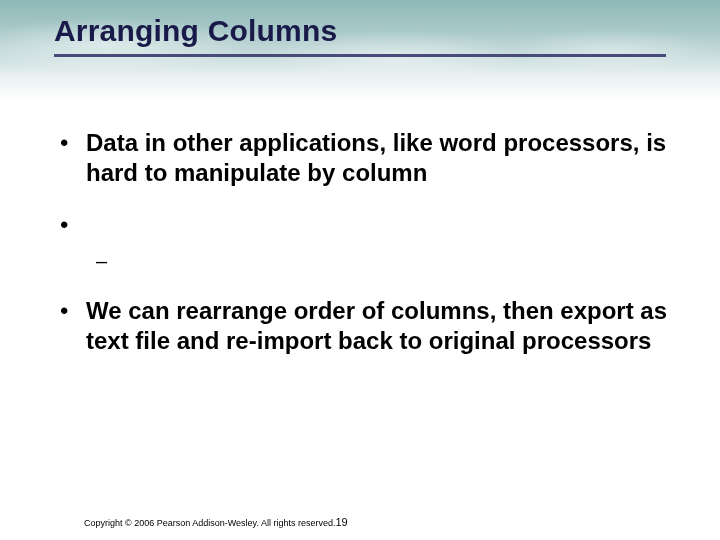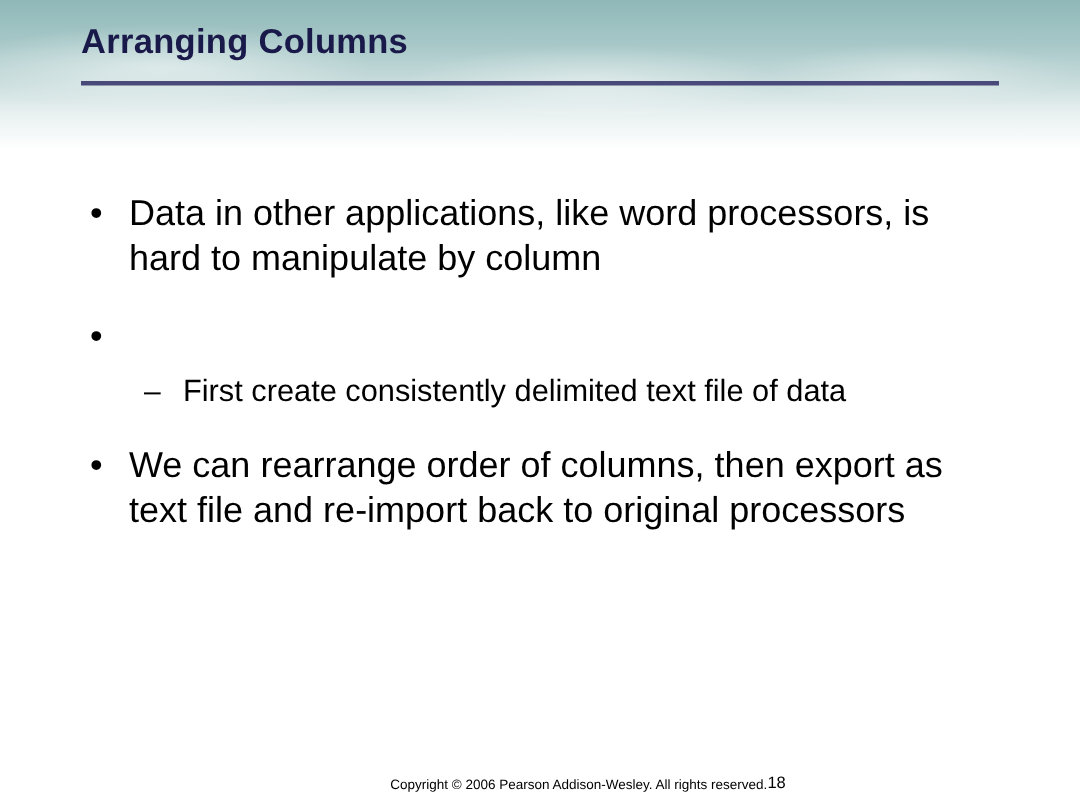--- a/index.html
+++ b/index.html
@@ -28,21 +28,21 @@
     background:
       radial-gradient(ellipse 200px 40px at 15% 45%, rgba(255,255,255,0.5), transparent 70%),
       radial-gradient(ellipse 180px 35px at 55% 55%, rgba(255,255,255,0.4), transparent 70%),
       radial-gradient(ellipse 150px 30px at 85% 50%, rgba(255,255,255,0.35), transparent 70%);
     pointer-events: none;
   }
   .title {
     position: absolute;
     top: 14px;
     left: 54px;
-    font-size: 23px;
+    font-size: 30px;
     font-weight: bold;
     color: #1a1a4a;
     letter-spacing: 0.2px;
   }
   .title-underline {
     position: absolute;
     top: 54px;
     left: 54px;
     width: 612px;
     height: 3px;
@@ -66,20 +66,21 @@
     flex: 0 0 30px;
     font-size: 24px;
     line-height: 30px;
     text-align: left;
     padding-left: 4px;
   }
   .bullet-text {
     font-size: 24px;
     line-height: 30px;
     color: #000;
+    font-weight: bold;
   }
   .sub-row {
     display: flex;
     align-items: flex-start;
     margin-left: 40px;
     margin-top: 8px;
     margin-bottom: 22px;
   }
   .sub-dash {
     width: 26px;
@@ -91,21 +92,21 @@
     font-size: 20.5px;
     line-height: 26px;
     color: #000;
   }
   .footer {
     position: absolute;
     bottom: 12px;
     left: 56px;
     right: 20px;
     display: flex;
-    justify-content: center;
+    justify-content: flex-start;
     align-items: flex-end;
     font-size: 9px;
     color: #000;
     margin-left: 28px;
   }
   .page-num { font-size: 11px; }
 </style>
 </head>
 <body>
 
@@ -119,26 +120,25 @@
   <div class="bullet-row gap-big">
     <div class="bullet">•</div>
     <div class="bullet-text">Data in other applications, like word processors, is hard to manipulate by column</div>
   </div>
 
   <div class="bullet-row" style="margin-bottom:6px;">
     <div class="bullet">•</div>
   </div>
   <div class="sub-row">
     <div class="sub-dash">–</div>
-    <div class="sub-text">First create consistently delimited text file of data</div>
   </div>
 
   <div class="bullet-row">
     <div class="bullet">•</div>
     <div class="bullet-text">We can rearrange order of columns, then export as text file and re-import back to original processors</div>
   </div>
 
 </div>
 
 <div class="footer">
   <span>Copyright © 2006 Pearson Addison-Wesley. All rights reserved.</span>
-  <span class="page-num">18</span>
+  <span class="page-num">19</span>
 </div>
 
 </body></html>

